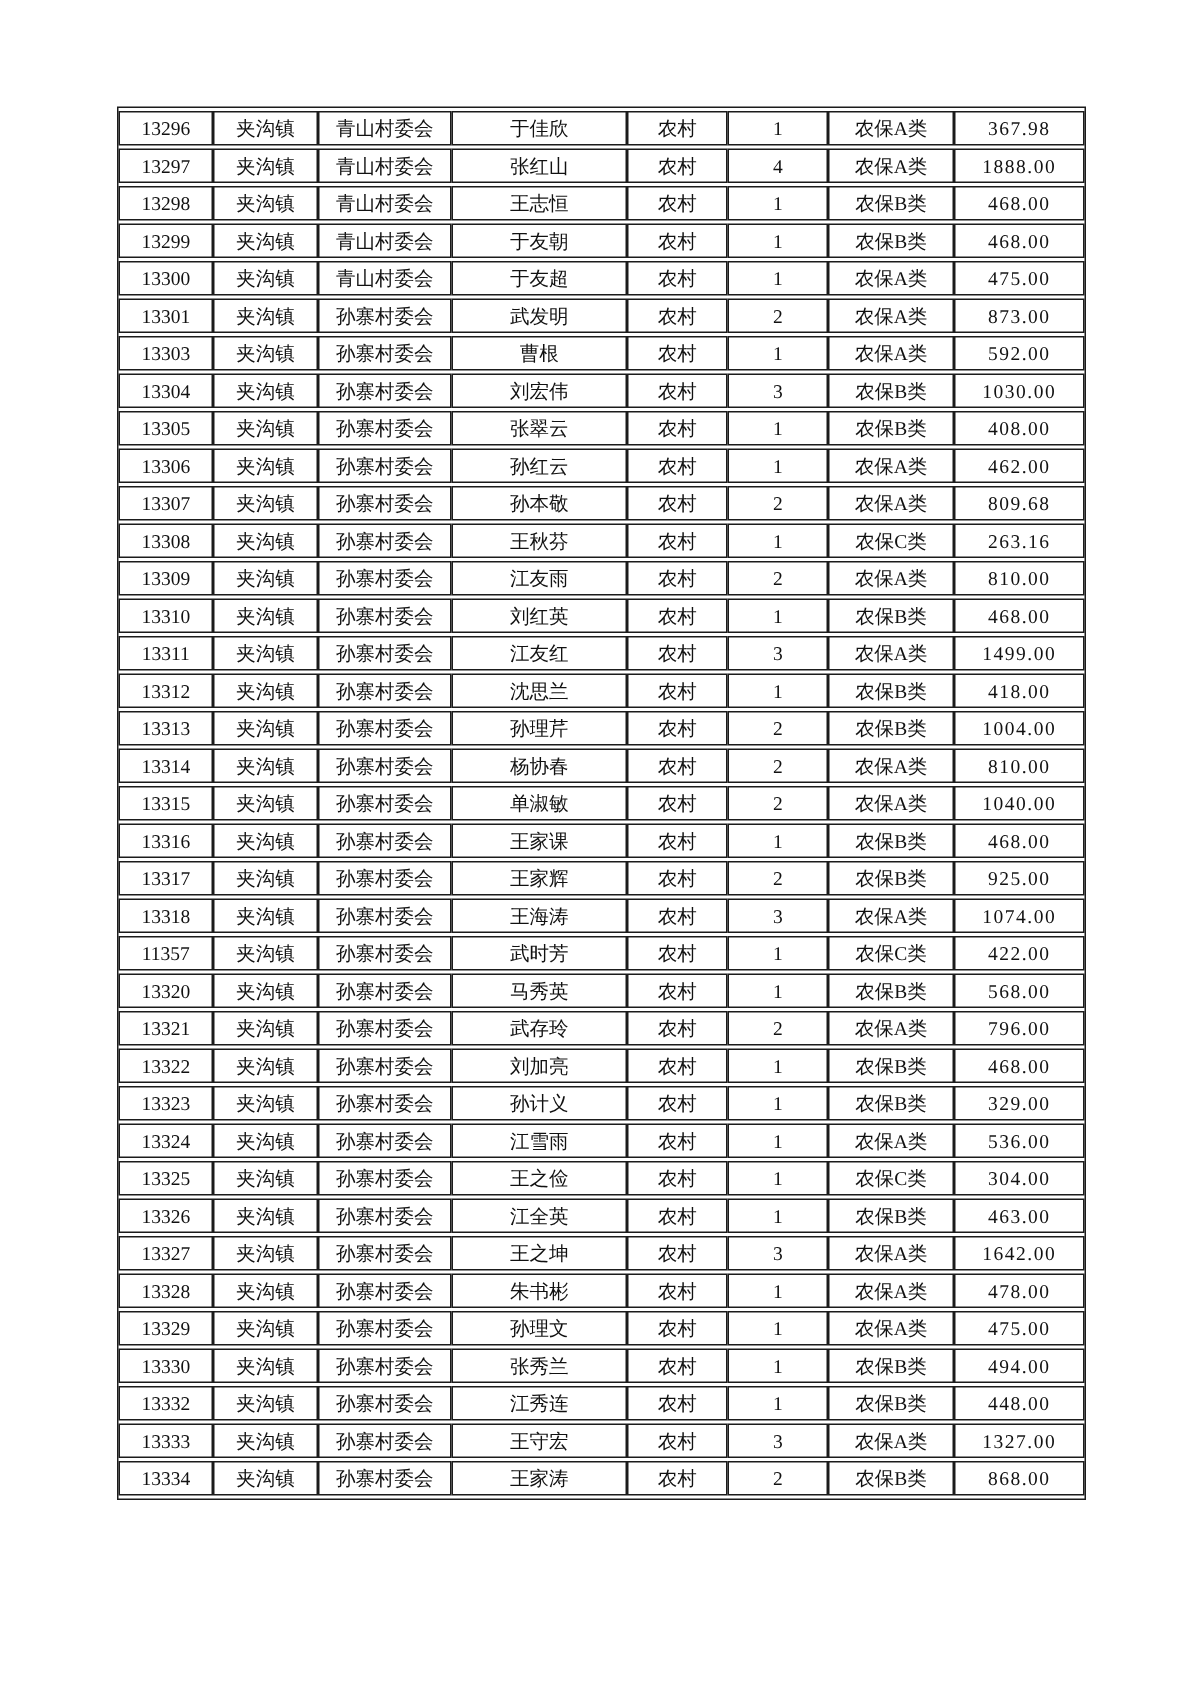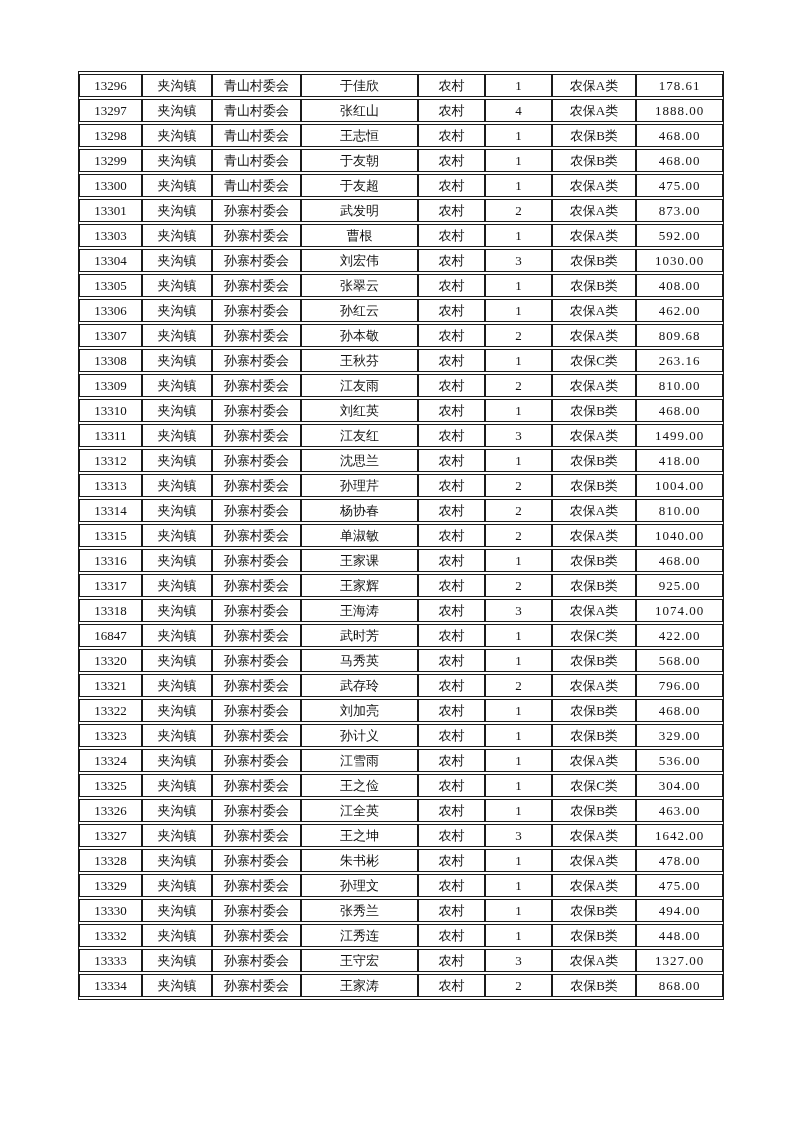--- a/index.html
+++ b/index.html
@@ -66,21 +66,21 @@
     </colgroup>
     <tbody id="table-body">
         <tr>
           <td class="cell-id">13296</td>
           <td class="cell-town">夹沟镇</td>
           <td class="cell-village">青山村委会</td>
           <td class="cell-name">于佳欣</td>
           <td class="cell-type">农村</td>
           <td class="cell-count">1</td>
           <td class="cell-category">农保A类</td>
-          <td class="cell-amount">178.61</td>
+          <td class="cell-amount">367.98</td>
         </tr>
         <tr>
           <td class="cell-id">13297</td>
           <td class="cell-town">夹沟镇</td>
           <td class="cell-village">青山村委会</td>
           <td class="cell-name">张红山</td>
           <td class="cell-type">农村</td>
           <td class="cell-count">4</td>
           <td class="cell-category">农保A类</td>
           <td class="cell-amount">1888.00</td>
@@ -279,21 +279,21 @@
           <td class="cell-id">13318</td>
           <td class="cell-town">夹沟镇</td>
           <td class="cell-village">孙寨村委会</td>
           <td class="cell-name">王海涛</td>
           <td class="cell-type">农村</td>
           <td class="cell-count">3</td>
           <td class="cell-category">农保A类</td>
           <td class="cell-amount">1074.00</td>
         </tr>
         <tr>
-          <td class="cell-id">16847</td>
+          <td class="cell-id">11357</td>
           <td class="cell-town">夹沟镇</td>
           <td class="cell-village">孙寨村委会</td>
           <td class="cell-name">武时芳</td>
           <td class="cell-type">农村</td>
           <td class="cell-count">1</td>
           <td class="cell-category">农保C类</td>
           <td class="cell-amount">422.00</td>
         </tr>
         <tr>
           <td class="cell-id">13320</td>

